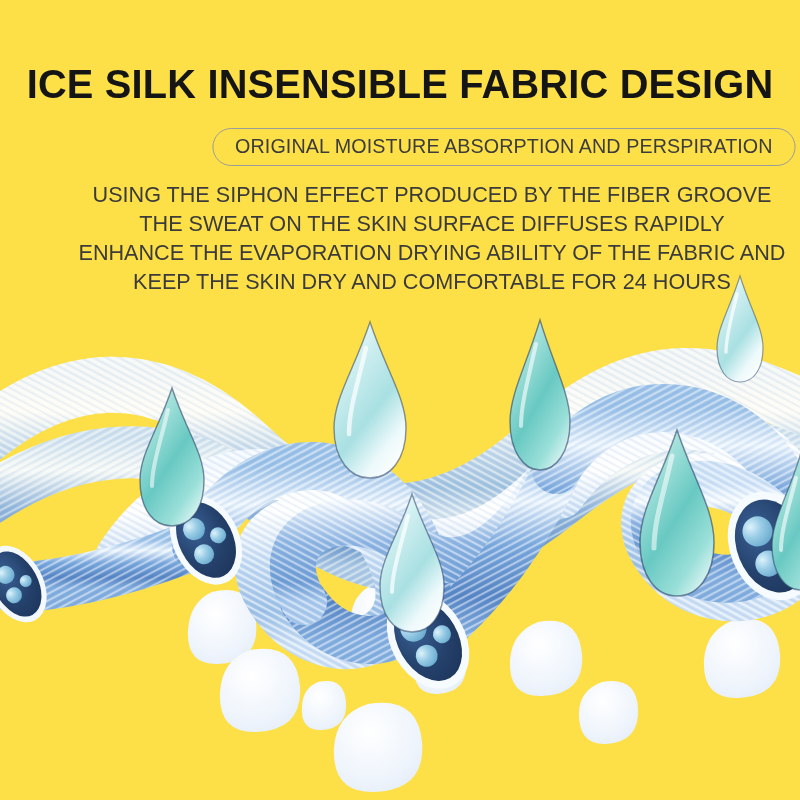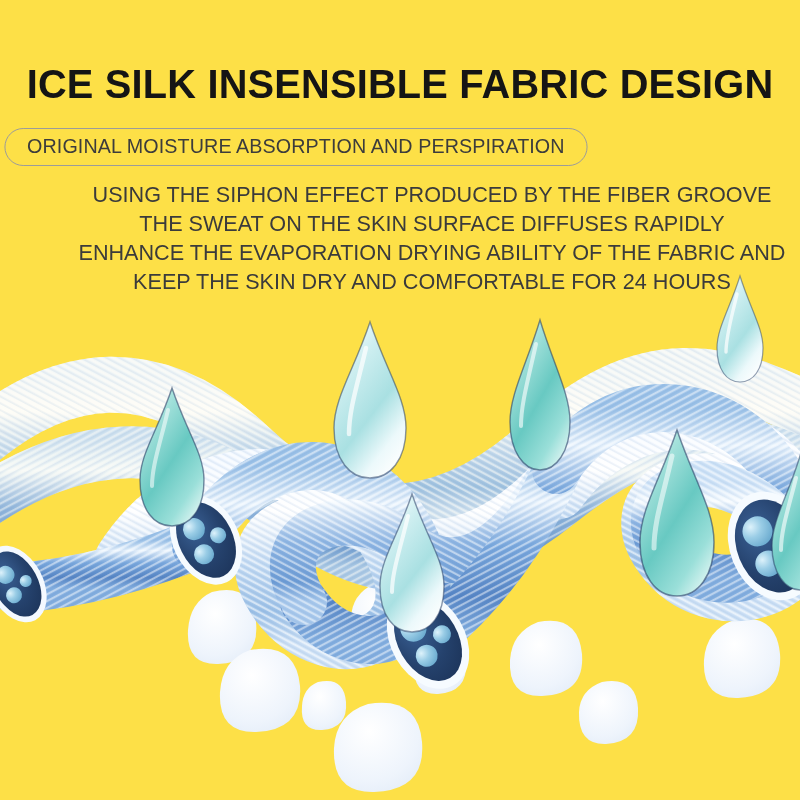--- a/index.html
+++ b/index.html
@@ -15,21 +15,21 @@
   .text-block{position:absolute;left:0;top:0;width:800px;z-index:40;text-align:center;}
 
   .headline{
     position:absolute;left:0;top:62px;width:800px;
     font-size:41px;line-height:44px;font-weight:bold;
     letter-spacing:0.2px;color:#151515;
     transform:scaleX(0.97);transform-origin:50% 50%;
     white-space:nowrap;
   }
 
-  .pill-wrap{position:absolute;left:0;top:128px;width:800px;display:flex;justify-content:flex-start;}
+  .pill-wrap{position:absolute;left:0;top:128px;width:800px;display:flex;justify-content:flex-end;}
   .pill{
     border:1.6px solid #9b9b9b;border-radius:24px;
     padding:5px 22px 7px 22px;
     font-size:20px;line-height:24px;color:#3c3c3c;
     letter-spacing:.1px;white-space:nowrap;
     transform:scaleX(0.985);
   }
 
   .body-lines{position:absolute;left:0;top:180px;width:800px;padding-left:32px;}
   .body-line{

